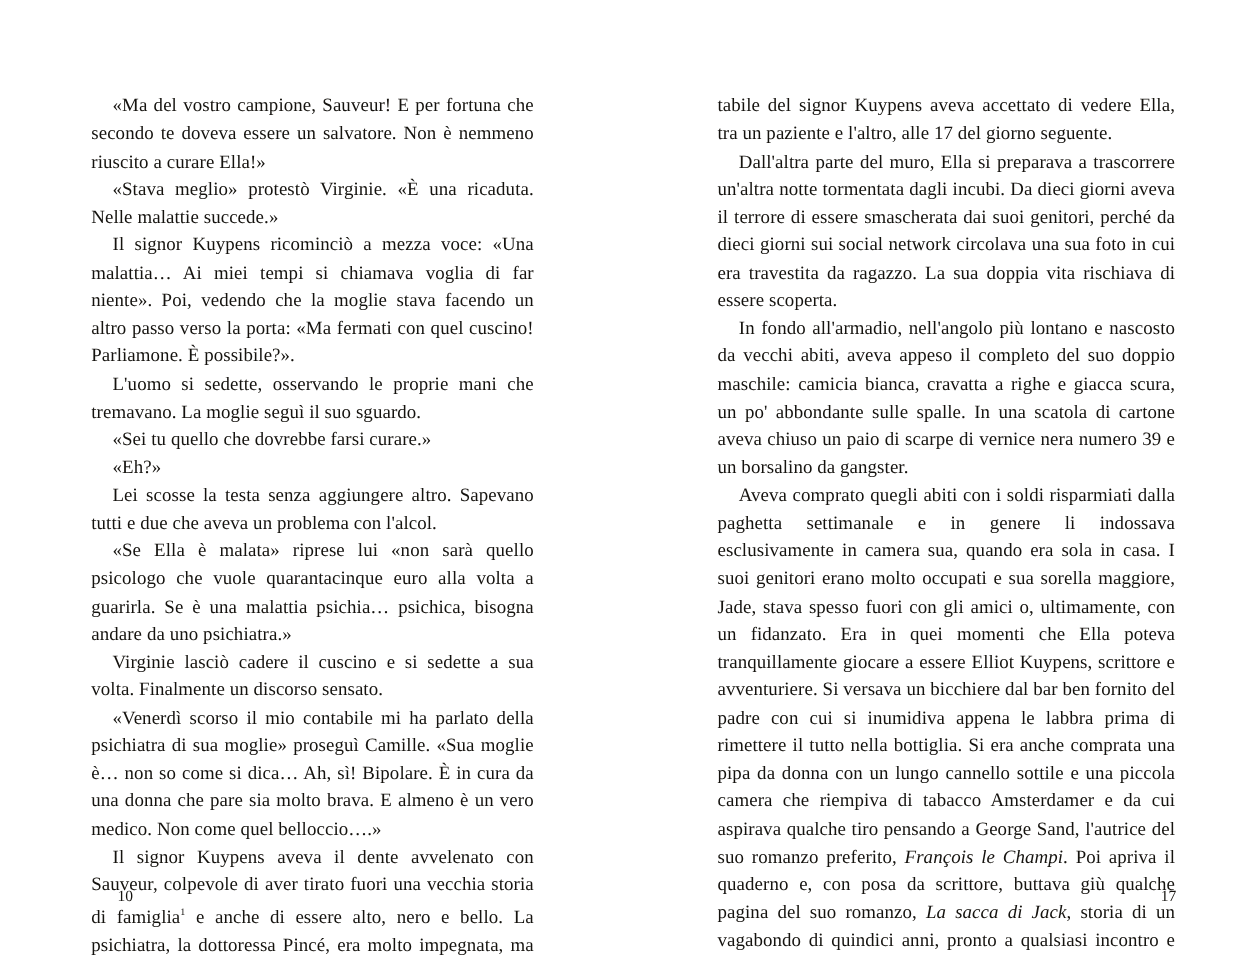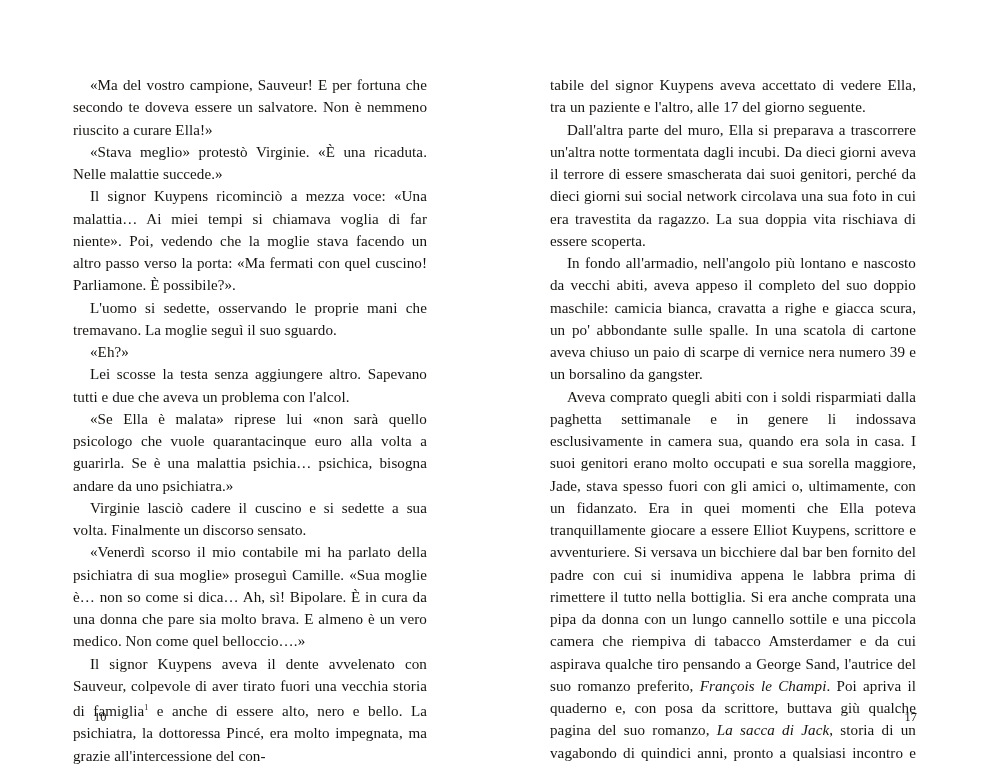--- a/index.html
+++ b/index.html
@@ -24,21 +24,21 @@
 
   .page {
     position: absolute;
     top: 0;
     height: 769px;
     box-sizing: border-box;
     padding-left: 24px;
   }
 
   .page-left  { left: 0;   width: 500px; }
-  .page-right { left: 472px; width: 500px; }
+  .page-right { left: 496px; width: 500px; }
 
   .text-block {
     position: absolute;
     top: 74px;
   }
 
   .page-left .text-block {
     left: 73px;
     width: 354px;
   }
@@ -108,20 +108,21 @@
 <div class="spread">
 
   <div class="page page-left">
 
     <div class="text-block">
       <div class="body-text">
         <p>«Ma del vostro campione, Sauveur! E per fortuna che secondo te doveva essere un salvatore. Non è nemmeno riuscito a curare Ella!»</p>
         <p>«Stava meglio» protestò Virginie. «È una ricaduta. Nelle malattie succede.»</p>
         <p>Il signor Kuypens ricominciò a mezza voce: «Una malattia… Ai miei tempi si chiamava voglia di far niente». Poi, vedendo che la moglie stava facendo un altro passo verso la porta: «Ma fermati con quel cuscino! Parliamone. È possibile?».</p>
         <p>L'uomo si sedette, osservando le proprie mani che tremavano. La moglie seguì il suo sguardo.</p>
+        <p>«Sei tu quello che dovrebbe farsi curare.»</p>
         <p>«Eh?»</p>
         <p>Lei scosse la testa senza aggiungere altro. Sapevano tutti e due che aveva un problema con l'alcol.</p>
         <p>«Se Ella è malata» riprese lui «non sarà quello psicologo che vuole quarantacinque euro alla volta a guarirla. Se è una malattia psichia… psichica, bisogna andare da uno psichiatra.»</p>
         <p>Virginie lasciò cadere il cuscino e si sedette a sua volta. Finalmente un discorso sensato.</p>
         <p>«Venerdì scorso il mio contabile mi ha parlato della psichiatra di sua moglie» proseguì Camille. «Sua moglie è… non so come si dica… Ah, sì! Bipolare. È in cura da una donna che pare sia molto brava. E almeno è un vero medico. Non come quel belloccio….»</p>
         <p><span>Il signor Kuypens aveva il dente avvelenato con Sauveur, colpevole di aver tirato fuori una vecchia storia di famiglia</span><sup style="font-size:8px;">1</sup><span> e anche di essere alto, nero e bello. La psichiatra, la dottoressa Pincé, era molto impegnata, ma grazie all'intercessione del con-</span></p>
       </div>
     </div>
 
 

